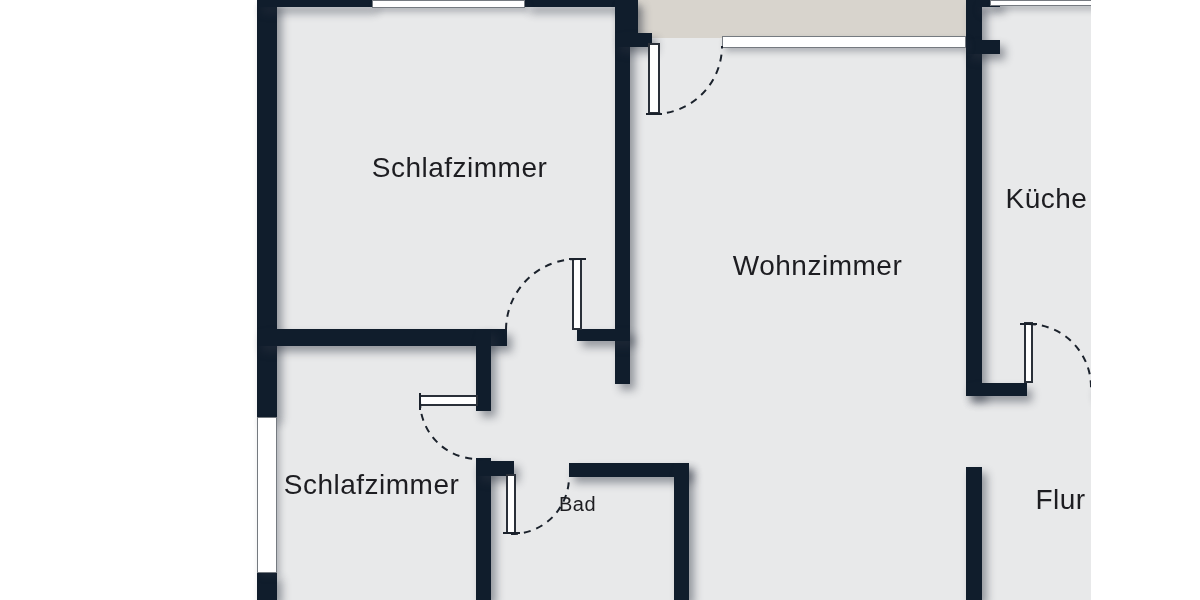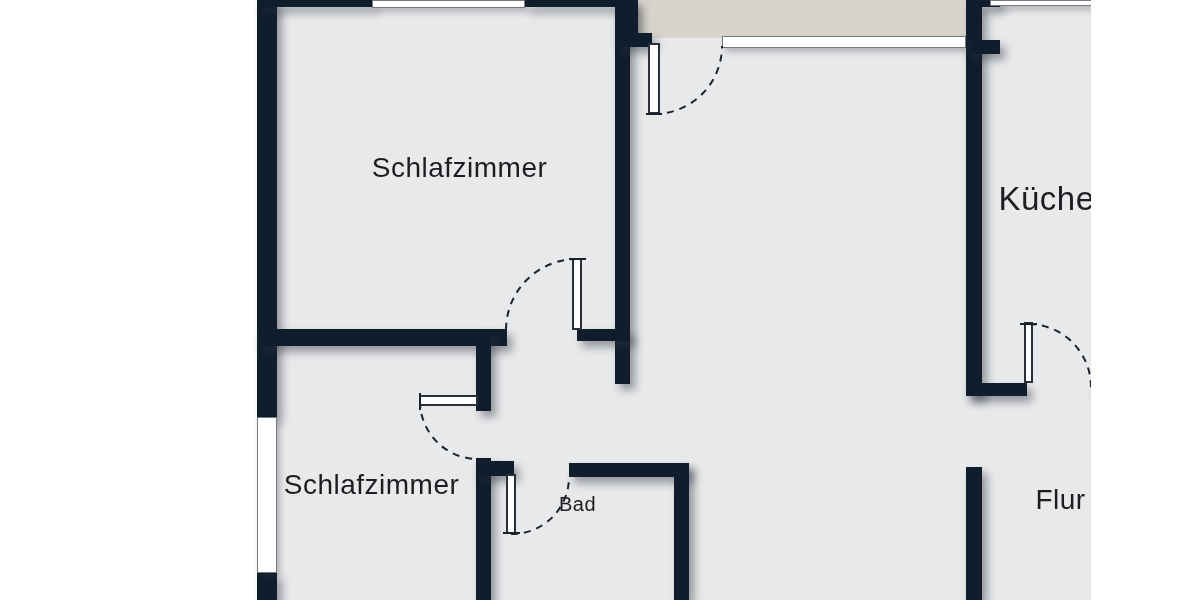--- a/index.html
+++ b/index.html
@@ -100,17 +100,18 @@
       <path d="M310 401 A58 58 0 0 0 368 459" fill="none" stroke="#1b222c" stroke-width="2" stroke-dasharray="7 6"></path>
       <line x1="310" y1="393" x2="310" y2="410" stroke="#1b222c" stroke-width="2"></line>
       <path d="M401 534 A57 57 0 0 0 459 477" fill="none" stroke="#1b222c" stroke-width="2" stroke-dasharray="7 6"></path>
       <line x1="393" y1="533" x2="410" y2="533" stroke="#1b222c" stroke-width="2"></line>
       <path d="M544 114 A68 68 0 0 0 612 46" fill="none" stroke="#1b222c" stroke-width="2" stroke-dasharray="7 6"></path>
       <line x1="536" y1="114" x2="552" y2="114" stroke="#1b222c" stroke-width="2"></line>
       <path d="M919 324 A63 63 0 0 1 981 388" fill="none" stroke="#1b222c" stroke-width="2" stroke-dasharray="7 6"></path>
       <line x1="910" y1="324" x2="927" y2="324" stroke="#1b222c" stroke-width="2"></line>
     </svg>
 <div class="room-label" style="left: 350px; top: 168px; font-size: 28px; color: rgb(29, 29, 33);">Schlafzimmer</div>
-    <div class="room-label" style="left: 937px; top: 199px; font-size: 33px; color: rgb(29, 29, 33);">Küche</div>
+    <div class="room-label" style="left: 708px; top: 266px; font-size: 28px; color: rgb(29, 29, 33);">Wohnzimmer</div>
+    <div class="room-label" style="left: 937px; top: 199px; font-size: 28px; color: rgb(29, 29, 33);">Küche</div>
     <div class="room-label" style="left: 262px; top: 485px; font-size: 28px; color: rgb(29, 29, 33);">Schlafzimmer</div>
     <div class="room-label" style="left: 468px; top: 504px; font-size: 20px; color: rgb(29, 29, 33);">Bad</div>
     <div class="room-label" style="left: 951px; top: 500px; font-size: 28px; color: rgb(29, 29, 33);">Flur</div>
   </div>
 
 </body></html>

